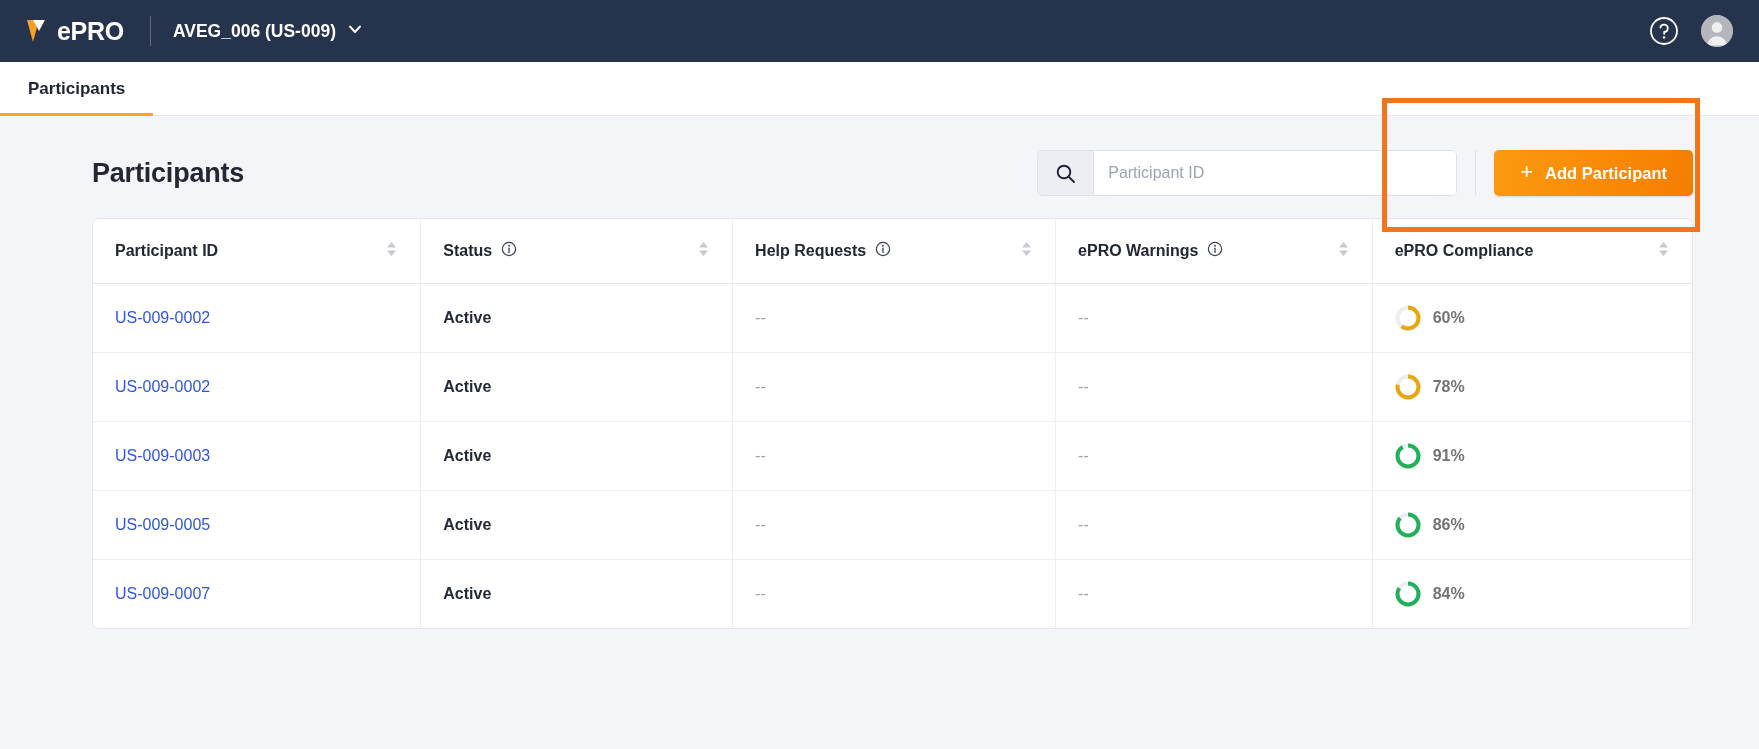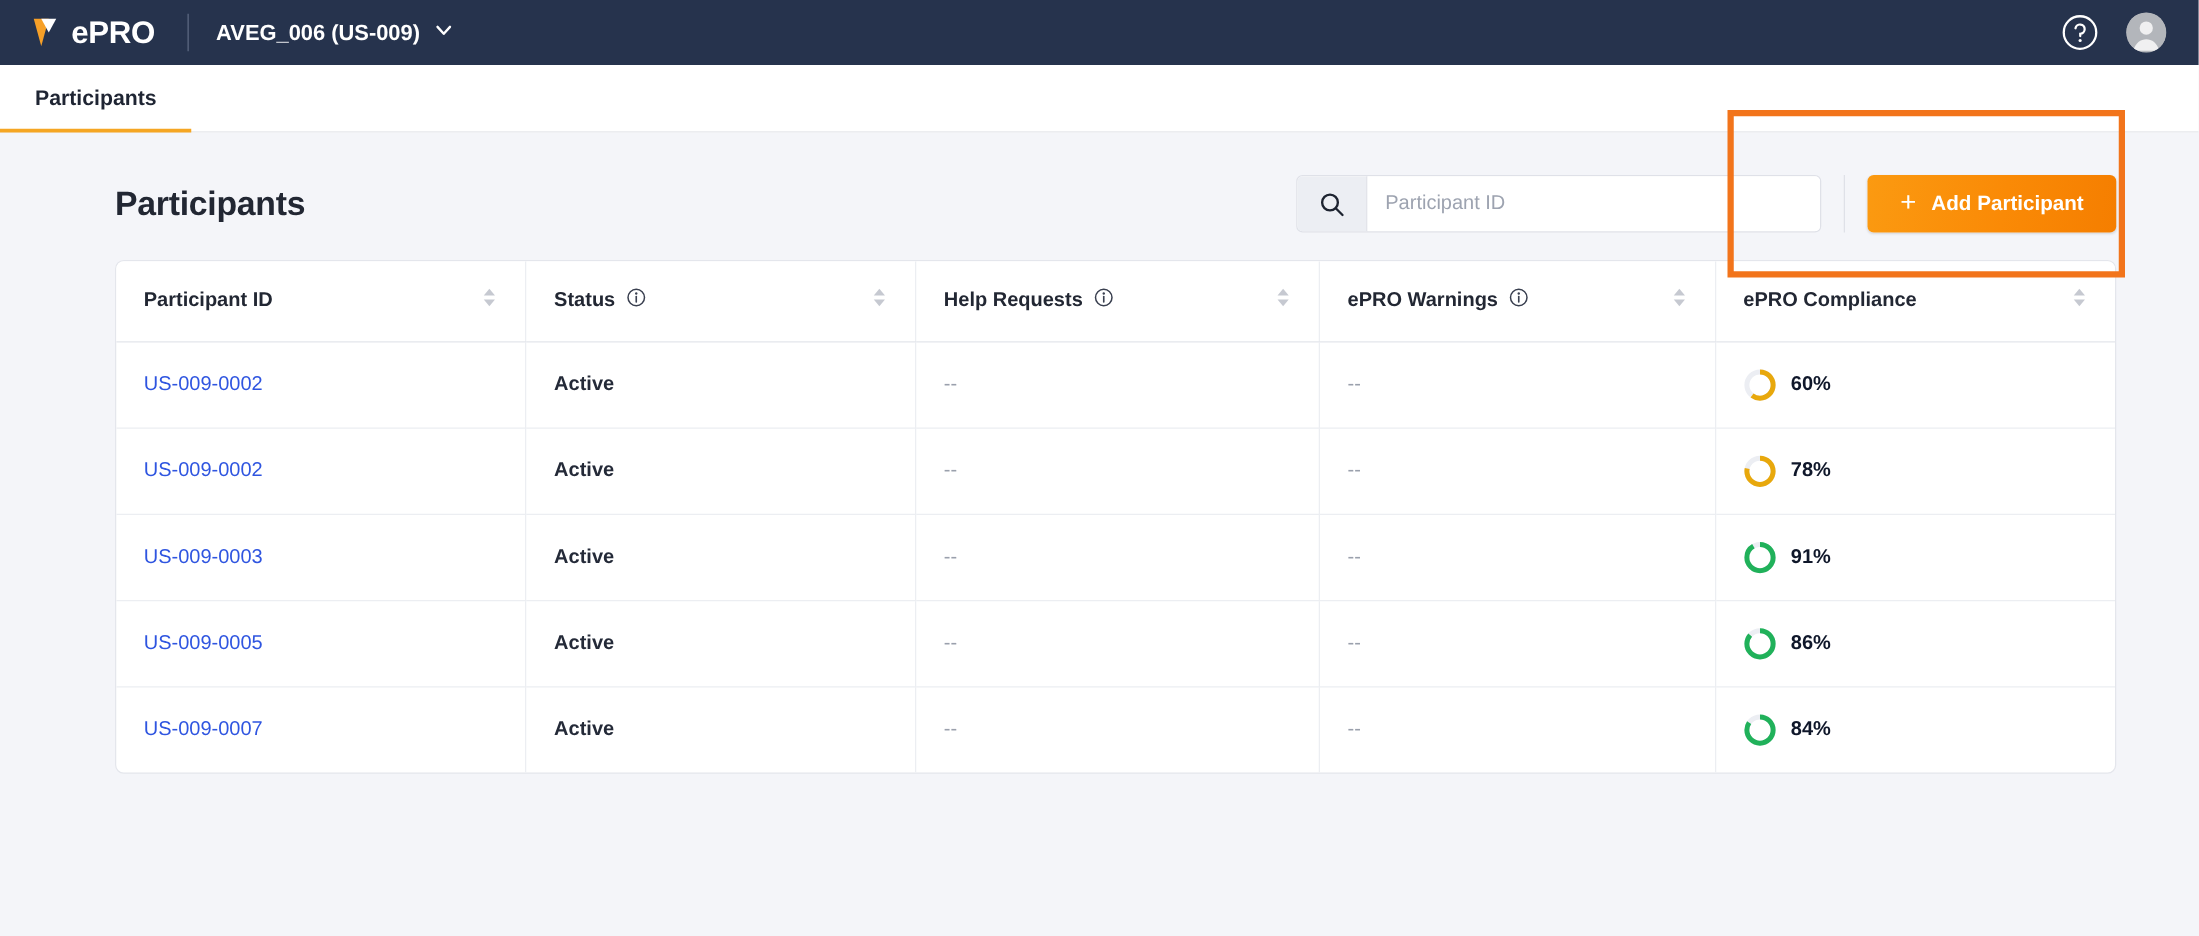--- a/index.html
+++ b/index.html
@@ -5,21 +5,21 @@
   * { box-sizing: border-box; margin: 0; padding: 0; }
   html, body {
     width: 1759px; height: 749px;
     overflow: hidden;
     font-family: "Liberation Sans", sans-serif;
     background: #f4f5f9;
   }
 
   
   .topbar {
-    height: 52px;
+    height: 62px;
     background: #26334d;
     display: flex;
     align-items: center;
     padding: 0 26px 0 22px;
     position: relative;
   }
   .brand { display: flex; align-items: center; gap: 0px; }
   .logo-mark {
     width: 34px; height: 34px;
     display: flex; align-items: center; justify-content: center;
@@ -198,21 +198,21 @@
   .pid-link {
     color: #2f55e0;
     text-decoration: none;
     font-size: 16px;
     cursor: pointer;
   }
   .status-txt { font-weight: bold; color: #242a38; }
   .dashes { color: #9aa0ac; letter-spacing: 0px; }
   .compliance-cell { display: flex; align-items: center; gap: 12px; }
   .donut { display: block; flex: none; }
-  .pct { font-weight: bold; color: #0f172a; font-size: 16px; }
+  .pct { font-weight: bold; color: #737373; font-size: 16px; }
 
   
   .highlight-box {
     position: absolute;
     border: 5px solid #f2741b;
     pointer-events: none;
     z-index: 50;
     background: transparent;
   }
 

